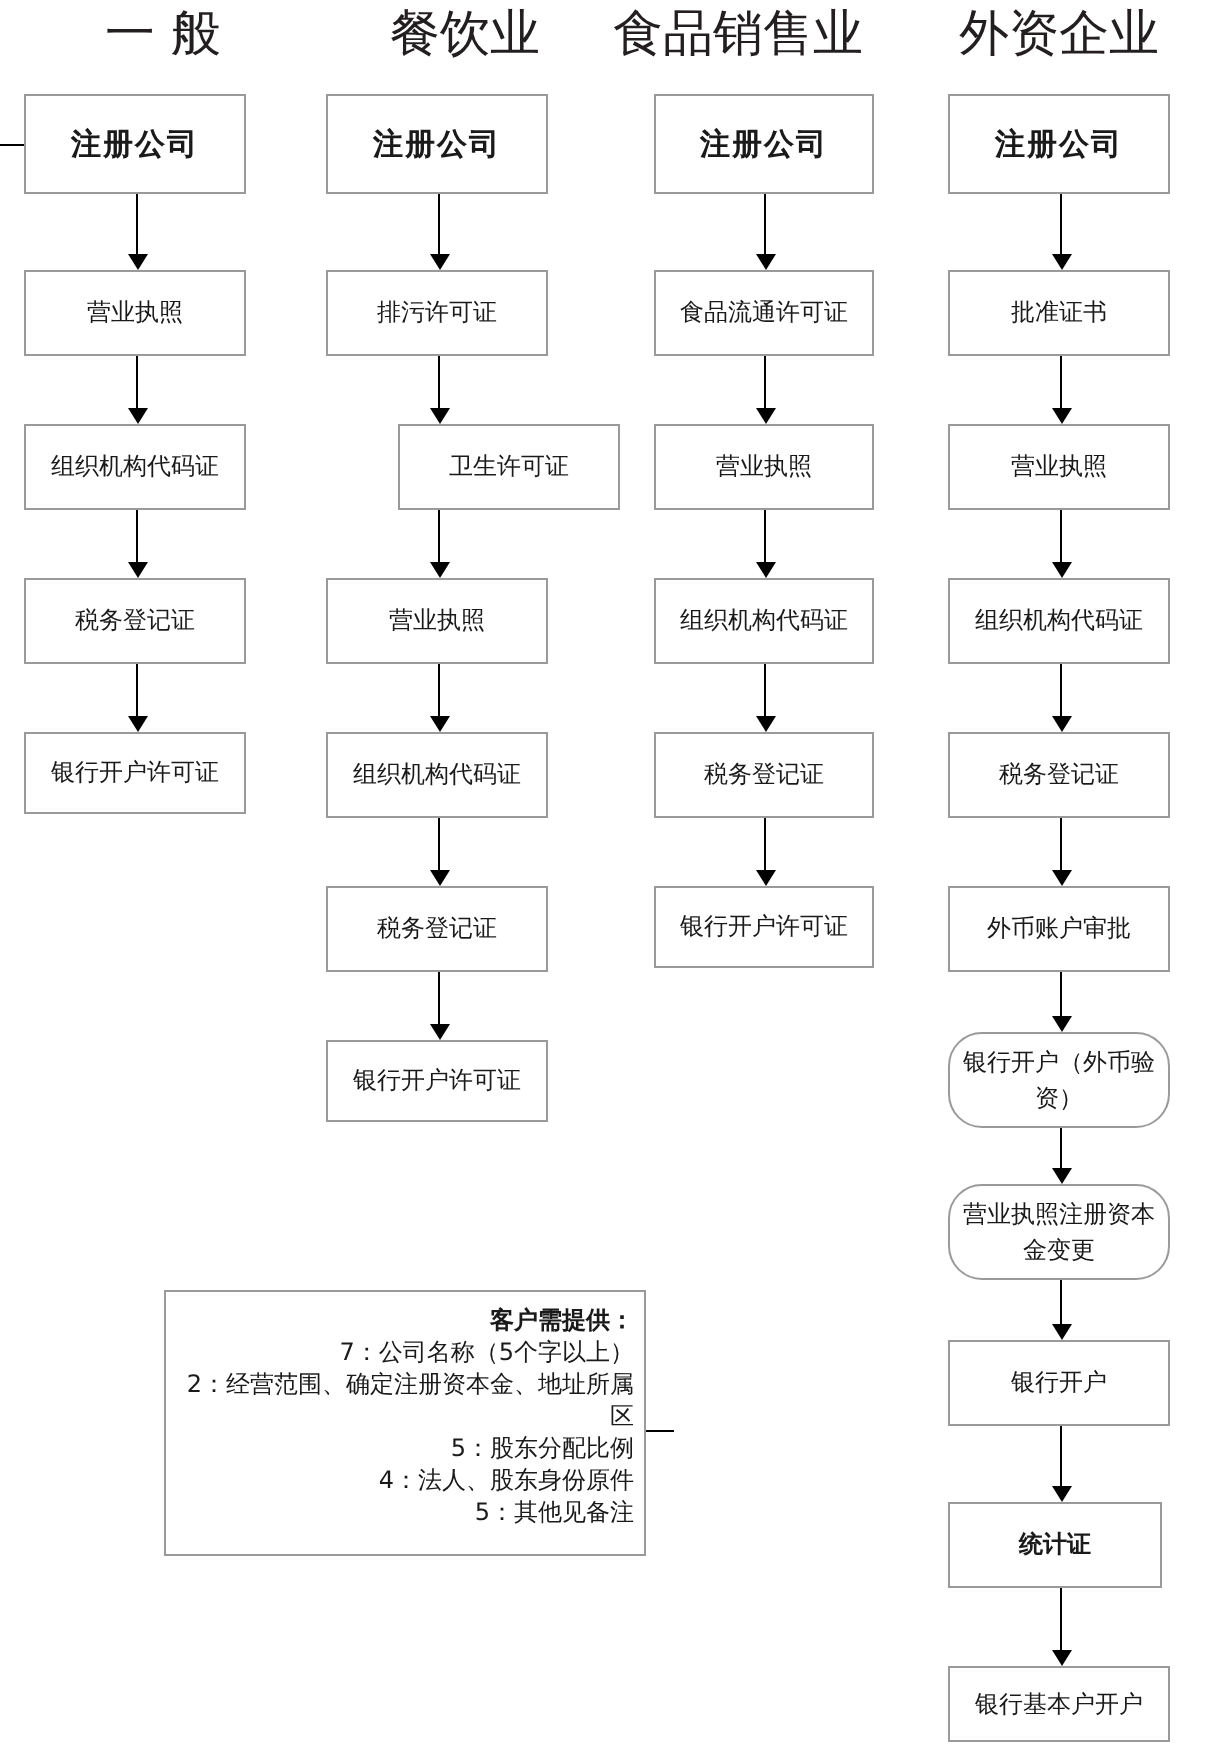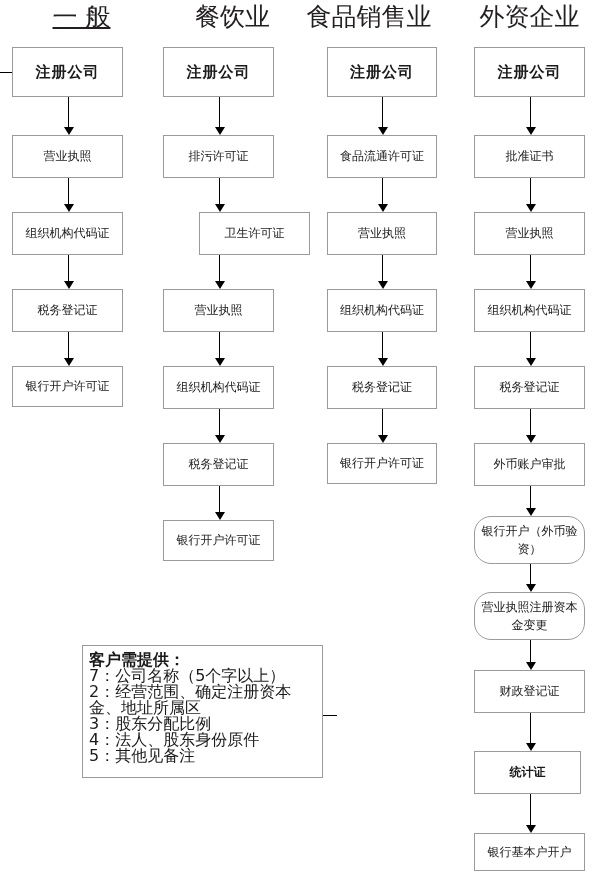--- a/index.html
+++ b/index.html
@@ -79,37 +79,38 @@
   }
 
   
   #notes {
     position: absolute;
     box-sizing: border-box;
     border: 1px solid #9a9a9a;
     background: #ffffff;
     padding: 6px 5px 6px 6px;
     font-family: "DejaVu Sans", "Liberation Sans", sans-serif;
-    font-size: 16px;
+    font-size: 12px;
     line-height: 16px;
     color: #1a1a1a;
+    text-align: right;
   }
   #notes .notes-title {
     font-weight: bold;
     display: block;
   }
   #notes .notes-line {
     display: block;
   }
 </style>
 </head>
 <body>
 
 <div id="canvas">
-    <div class="col-heading" style="left: 12px; top: 2px; width: 139px; text-decoration: underline;">一 般</div>
+    <div class="col-heading" style="left: 12px; top: 2px; width: 139px;">一 般</div>
     <div class="col-heading" style="left: 300px; top: 2px; width: 138px;">食品销售业</div>
     <div class="col-heading" style="left: 163px; top: 2px; width: 139px;">餐饮业</div>
     <div class="col-heading" style="left: 460px; top: 2px; width: 139px;">外资企业</div>
     <div class="node start" style="left: 12px; top: 47px; width: 111px; height: 50px;">注册公司</div>
     <div class="conn" style="left: 68px; top: 97px; height: 32px;"></div>
     <div class="arrowhead" style="left: 64px; top: 127px;"></div>
     <div class="node" style="left: 12px; top: 135px; width: 111px; height: 43px;">营业执照</div>
     <div class="conn" style="left: 68px; top: 178px; height: 28px;"></div>
     <div class="arrowhead" style="left: 64px; top: 204px;"></div>
     <div class="node" style="left: 12px; top: 212px; width: 111px; height: 43px;">组织机构代码证</div>
@@ -171,30 +172,30 @@
     <div class="arrowhead" style="left: 526px; top: 435px;"></div>
     <div class="node" style="left: 474px; top: 443px; width: 111px; height: 43px;">外币账户审批</div>
     <div class="conn" style="left: 530px; top: 486px; height: 24px;"></div>
     <div class="arrowhead" style="left: 526px; top: 508px;"></div>
     <div class="node two-line" style="left: 474px; top: 516px; width: 111px; height: 48px;">银行开户（外币验资）</div>
     <div class="conn" style="left: 530px; top: 564px; height: 22px;"></div>
     <div class="arrowhead" style="left: 526px; top: 584px;"></div>
     <div class="node two-line" style="left: 474px; top: 592px; width: 111px; height: 48px;">营业执照注册资本金变更</div>
     <div class="conn" style="left: 530px; top: 640px; height: 24px;"></div>
     <div class="arrowhead" style="left: 526px; top: 662px;"></div>
-    <div class="node" style="left: 474px; top: 670px; width: 111px; height: 43px;">财政登记证</div>
+    <div class="node" style="left: 474px; top: 670px; width: 111px; height: 43px;">银行开户</div>
     <div class="conn" style="left: 530px; top: 713px; height: 32px;"></div>
     <div class="arrowhead" style="left: 526px; top: 743px;"></div>
     <div class="node" style="left: 474px; top: 751px; width: 107px; height: 43px; font-weight: bold;">统计证</div>
     <div class="conn" style="left: 530px; top: 794px; height: 33px;"></div>
     <div class="arrowhead" style="left: 526px; top: 825px;"></div>
     <div class="node" style="left: 474px; top: 833px; width: 111px; height: 38px;">银行基本户开户</div>
     <div class="hstub" style="left: 0px; top: 72px; width: 12px;"></div>
     <div class="hstub" style="left: 323px; top: 715px; width: 14px;"></div>
     <div id="notes" style="left: 82px; top: 645px; width: 241px; height: 133px;">
       <span class="notes-title">客户需提供：</span>
       <span class="notes-line">7：公司名称（5个字以上）</span>
       <span class="notes-line">2：经营范围、确定注册资本金、地址所属区</span>
-      <span class="notes-line">3：股东分配比例</span>
+      <span class="notes-line">5：股东分配比例</span>
       <span class="notes-line">4：法人、股东身份原件</span>
       <span class="notes-line">5：其他见备注</span>
     </div>
   </div>
 
 </body></html>

